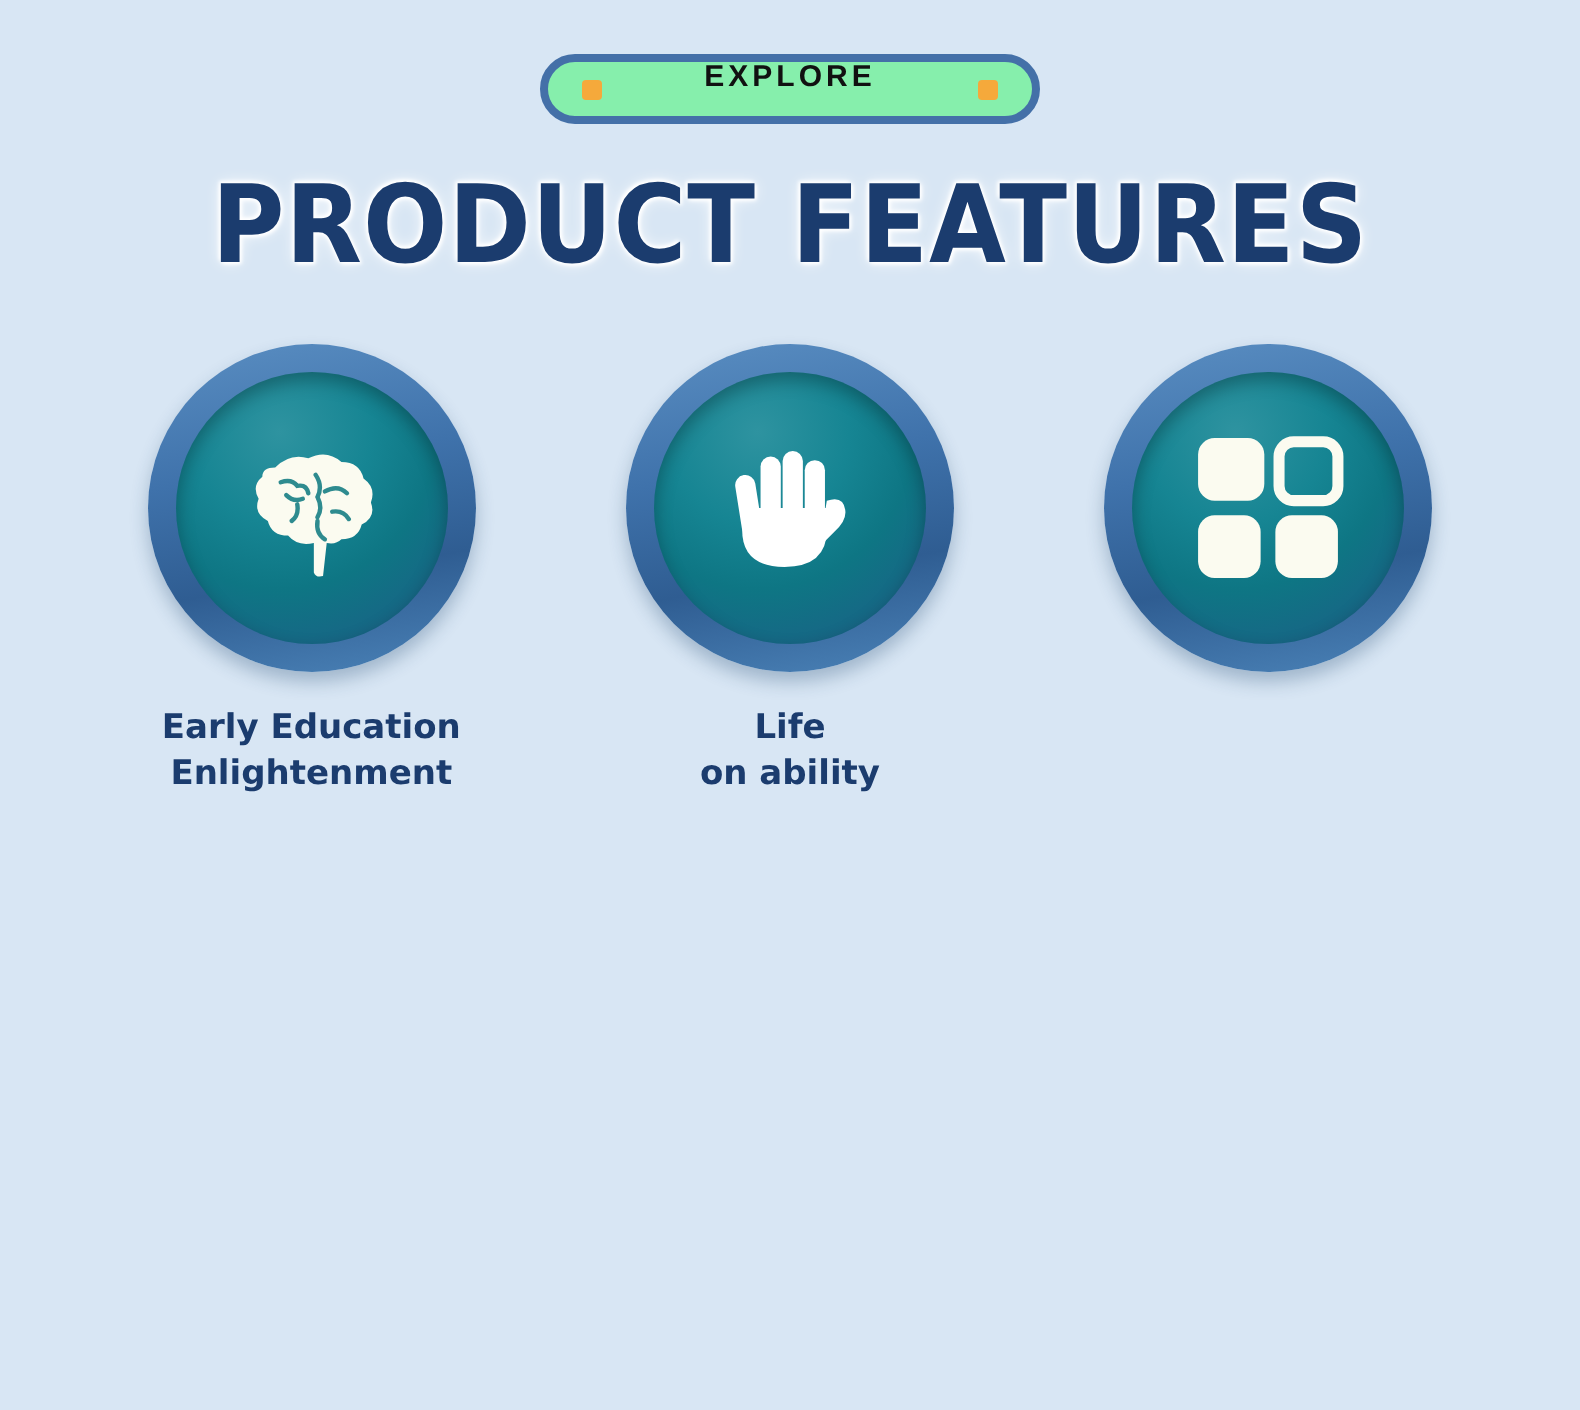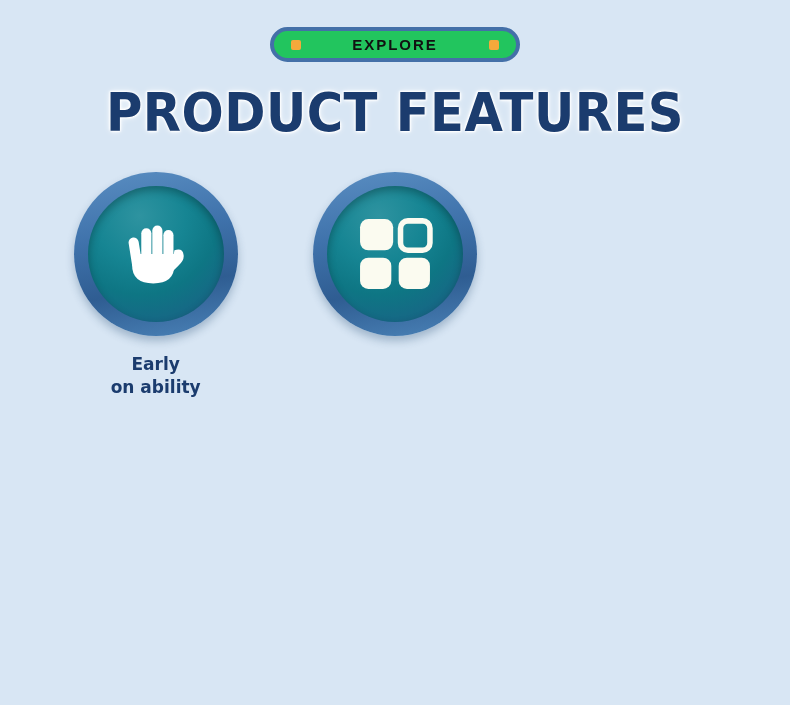--- a/index.html
+++ b/index.html
@@ -22,25 +22,24 @@
     left: 0;
     width: 790px;
     display: flex;
     justify-content: center;
   }
   .badge {
     position: relative;
     width: 250px;
     height: 35px;
     border-radius: 18px;
-    background: #22c55e;
+    background: #86efac;
     border: 4px solid #4470a8;
     box-sizing: border-box;
     display: flex;
-    align-items: center;
     justify-content: center;
   }
   .badge-label {
     font-size: 15px;
     font-weight: bold;
     letter-spacing: 2px;
     color: #111111;
     line-height: 1;
   }
   .badge-dot {
@@ -143,35 +142,53 @@
     <span class="badge-label">EXPLORE</span>
     <span class="badge-dot right"></span>
   </div>
 </div>
 
 <div class="title">PRODUCT FEATURES</div>
 
 <div class="grid">
 
 
+  <div class="cell">
+    <div class="circle">
+      <svg class="icon" viewBox="0 0 100 100">
+        <path d="M30 28 q8 -8 18 -5 q10 -5 18 2 q10 0 12 9 q7 5 4 13 q3 8 -5 12 q-2 8 -11 8 q-3 3 -8 2 l-2 18 q-4 1 -5 -2 l0 -16 q-9 2 -14 -4 q-9 0 -11 -8 q-8 -4 -5 -12 q-4 -7 2 -12 q0 -5 7 -5 z" fill="#fbfbf0"></path>
+        <g stroke="#2e8b8f" stroke-width="2.4" fill="none" stroke-linecap="round">
+          <path d="M33 36 q6 -2 9 2 q5 -1 6 4"></path>
+          <path d="M36 43 q4 4 9 2"></path>
+          <path d="M42 48 q1 6 -3 9"></path>
+          <path d="M52 32 q4 6 1 12 q3 6 0 11"></path>
+          <path d="M57 41 q7 -4 12 1"></path>
+          <path d="M61 52 q6 -1 9 4"></path>
+          <path d="M53 57 q-1 7 4 10"></path>
+        </g>
+      </svg>
+    </div>
+    <div class="caption">Early Education
+Enlightenment</div>
+  </div>
 
   <div class="cell">
     <div class="circle">
       <svg class="icon" viewBox="0 0 100 100">
         <g fill="#ffffff">
           <rect x="22" y="32" width="11" height="34" rx="5.5" transform="rotate(-9 27 49)"></rect>
           <rect x="34" y="22" width="11" height="44" rx="5.5"></rect>
           <rect x="46" y="19" width="11" height="47" rx="5.5"></rect>
           <rect x="58" y="24" width="11" height="42" rx="5.5"></rect>
           <path d="M70 46 q9 -3 10 5 q1 6 -6 12 l-8 8 z"></path>
           <path d="M24 50 h46 v12 q0 20 -23 20 q-23 0 -23 -20 z"></path>
         </g>
       </svg>
     </div>
-    <div class="caption">Early
+    <div class="caption">Life
 on ability</div>
   </div>
 
 
 
   <div class="cell">
     <div class="circle">
       <svg class="icon" viewBox="0 0 100 100">
         <rect x="12" y="12" width="36" height="34" rx="9" fill="#fbfbf0"></rect>
         <rect x="56" y="14" width="32" height="32" rx="8" fill="none" stroke="#fbfbf0" stroke-width="6"></rect>

